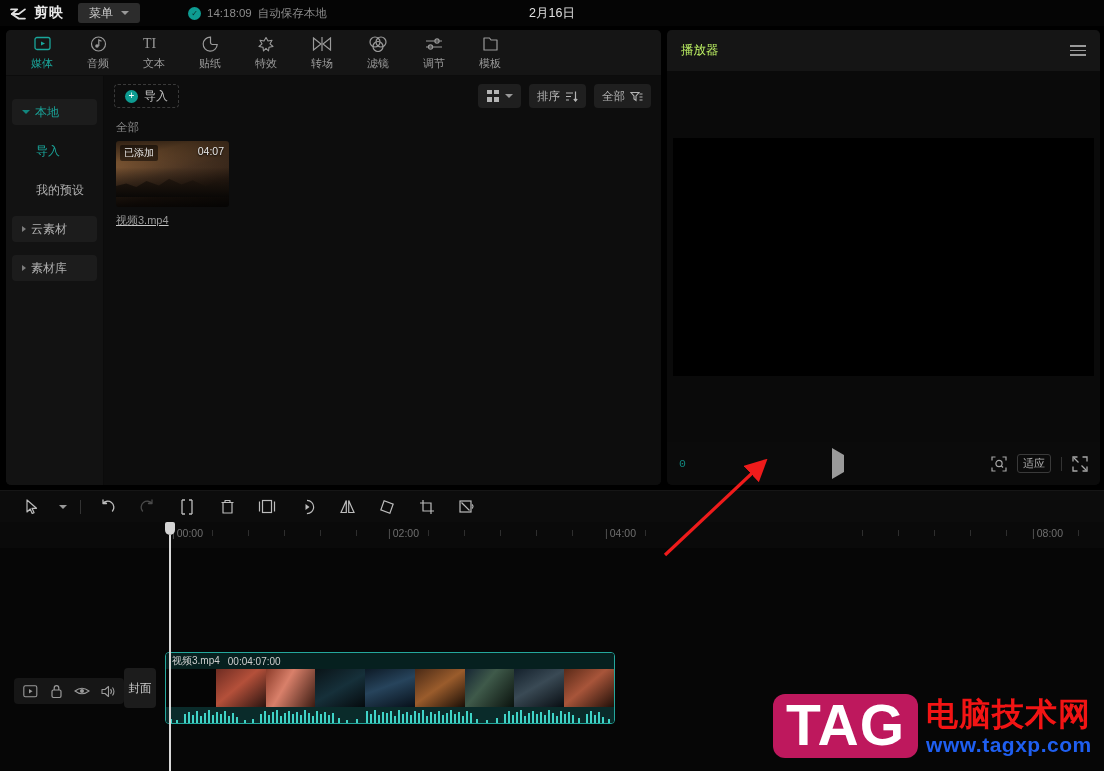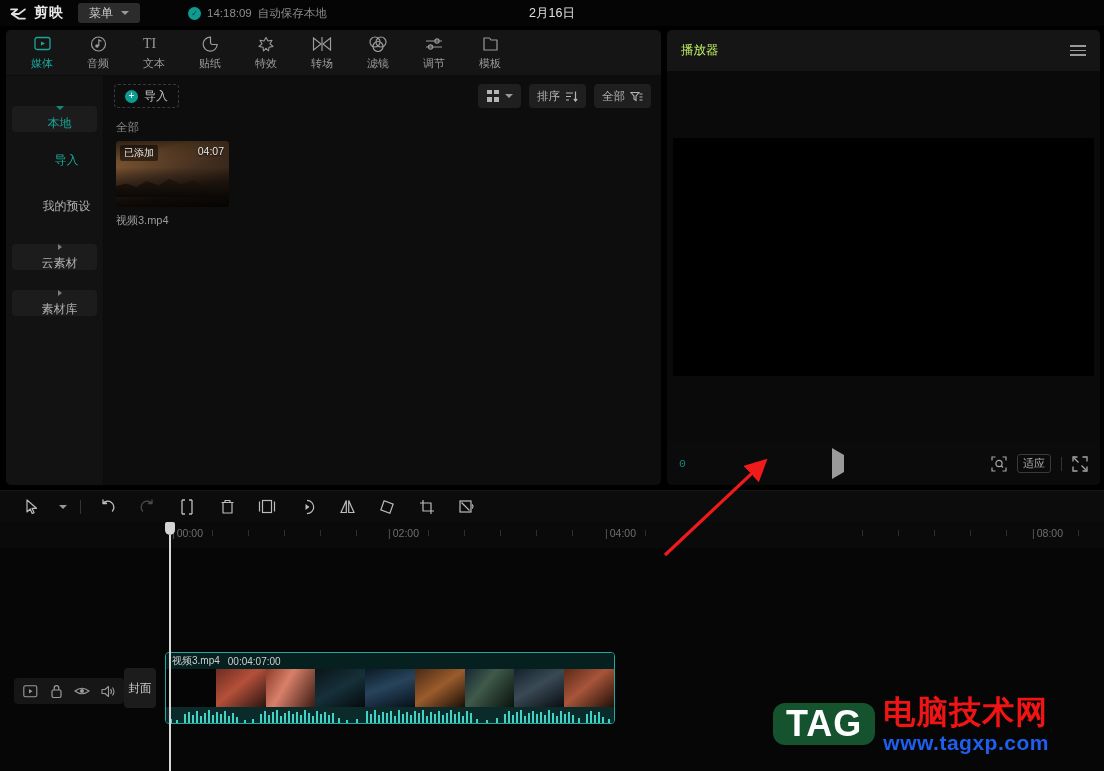--- a/index.html
+++ b/index.html
@@ -54,23 +54,23 @@
   .tab .ticon { height: 19px; display:flex; align-items:center; justify-content:center; }
   .tab .tlabel { font-size: 11px; }
   .tab.active { color: #1aa69b; }
 
   .panel-body { display: flex; height: 409px; }
   .sidebar {
     width: 98px; padding-top: 10px; background: #121212;
     border-right: 1px solid #0b0b0b;
   }
   .side-item {
-    height: 26px; margin: 20px 6px; border-radius: 4px; display: flex;
+    height: 26px; margin: 13px 6px; border-radius: 4px; display: flex;
     align-items: center; padding-left: 10px; font-size: 12px;
-    color: #b0b0b0; cursor: pointer; gap: 5px; flex-direction: column;
+    color: #b0b0b0; cursor: pointer; gap: 5px;
   }
   .side-item.group { background: #1c1c1c; }
   .side-item.active { color: #1aa69b; }
   .tri { width:0;height:0; border-left:4px solid transparent;border-right:4px solid transparent;border-top:4px solid #12867e; }
   .tri.right { border:0; border-top:3.5px solid transparent;border-bottom:3.5px solid transparent;border-left:4px solid #7c7c7c; }
 
   .content-area { flex: 1; position: relative; background: #0d0d0d; }
   .content-top {
     height: 40px; display: flex; align-items: center; padding: 0 10px;
   }
@@ -84,21 +84,21 @@
     color: #fff; font-size: 10px; line-height: 12px; text-align: center;
   }
   .spacer { flex: 1; }
   .ctrl-btn {
     height: 24px; background: #1f1f1f; border-radius: 4px; display: flex;
     align-items: center; gap: 5px; padding: 0 8px; font-size: 11.5px;
     color: #b4b4b4; cursor: pointer; margin-left: 8px;
   }
   .section-label { padding: 4px 0 6px 12px; font-size: 11.5px; color: #8a8a8a; }
 
-  .media-grid { padding-left: 12px; display: flex; flex-wrap: wrap; gap: 12px; }
+  .media-grid { padding-left: 12px; display: flex; flex-wrap: wrap; gap: 12px; text-decoration: underline; }
   .media-card { width: 113px; cursor: pointer; }
   .thumb {
     width: 113px; height: 66px; border-radius: 3px; position: relative;
     overflow: hidden;
     background:
       linear-gradient(to bottom, rgba(0,0,0,.55), rgba(0,0,0,.05) 40%, rgba(0,0,0,.75)),
       linear-gradient(165deg, #6c4a2d 0%, #8a5f38 22%, #4c3523 48%, #2b1d13 70%, #14100c 100%);
   }
   .thumb::after {
     content:""; position:absolute; left:0; right:0; bottom:10px; height:26px;
@@ -206,21 +206,21 @@
     border-radius: 3px; display: flex; align-items: center; justify-content: center;
     font-size: 12px; color: #e8e8e8; cursor: pointer;
   }
 
   
   .arrow-svg { position: absolute; left: 640px; top: 450px; z-index: 25; pointer-events: none; }
 
   
   .watermark { position: absolute; left: 773px; top: 694px; z-index: 30; display: flex; align-items: center; gap: 8px; }
   .wm-tag {
-    background: #14532d; color: #fff; font-size: 36px; font-weight: bold;
+    background: #be185d; color: #fff; font-size: 57px; font-weight: bold;
     padding: 2px 13px; border-radius: 12px; letter-spacing: 1px; line-height: 1.05;
   }
   .wm-right { display: flex; flex-direction: column; }
   .wm-cn { color: #f21414; font-size: 32px; font-weight: bold; letter-spacing: 1px; line-height: 1.15; }
   .wm-url { color: #1f5ff0; font-size: 21px; font-weight: bold; letter-spacing: .5px; line-height: 1.1; }
 </style>
 </head>
 <body>
 
 <div id="app">

